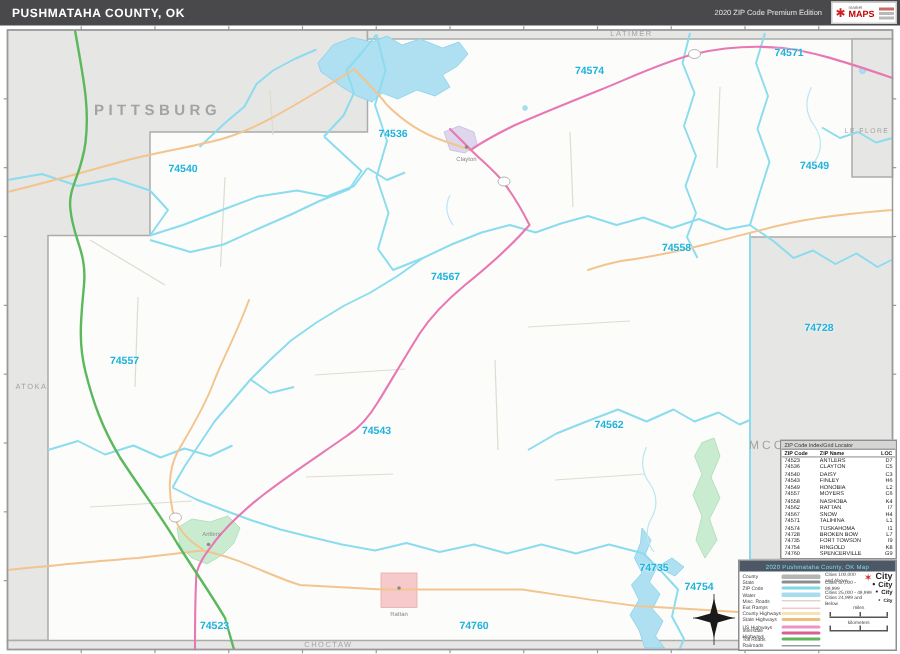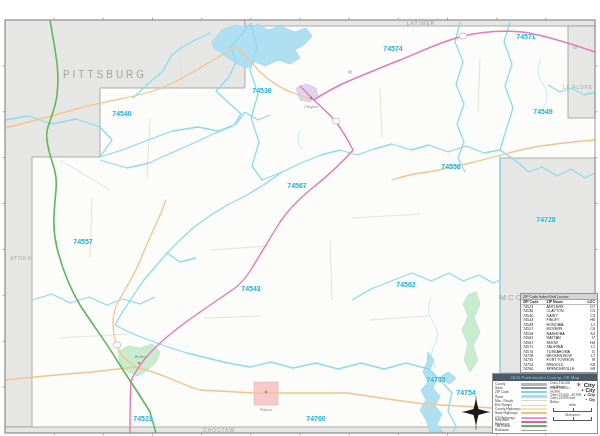--- a/index.html
+++ b/index.html
@@ -52,20 +52,36 @@
   .scalebar{margin-top:2px;}
   .scalebar-label{font-size:3.2px;color:#444;text-align:center;line-height:3.5px;}
   .scalebar-line{position:relative;height:3px;border-bottom:1px solid #555;margin:0 3px;}
   .scalebar-line i{position:absolute;bottom:0;width:1px;height:3px;background:#555;}
   .scalebar-line i.t0{left:0;} .scalebar-line i.t1{left:50%;} .scalebar-line i.t2{right:0;}
 </style>
 </head>
 <body>
 <div class="page">
 
+  <div class="header">
+    <span class="header-title">PUSHMATAHA COUNTY, OK</span>
+    <span class="header-edition">2020 ZIP Code Premium Edition</span>
+    <span class="logo-box">
+      <span class="logo-star">✱</span>
+      <span class="logo-text">
+        <span class="logo-top">market</span>
+        <span class="logo-main">MAPS</span>
+      </span>
+      <span class="logo-side">
+          <span></span>
+          <span></span>
+          <span></span>
+        </span>
+    </span>
+  </div>
 
   <svg class="map-svg" width="600" height="436" viewBox="0 0 600 436">
 
     <rect x="5" y="20" width="590" height="413" fill="#fcfcfa"></rect>
 
     <g fill="#e6e6e4" stroke="#ababab" stroke-width="1">
       <path d="M5,20 H245 V88 H100 V157 H32 V427 H5 Z"></path>
       <rect x="245" y="20" width="350" height="6"></rect>
       <rect x="568" y="26" width="27" height="92"></rect>
       <rect x="500" y="158" width="95" height="215"></rect>
@@ -199,21 +215,21 @@
         <line x1="2.5" y1="295.3333333333333" x2="5" y2="295.3333333333333"></line>
         <line x1="595" y1="295.3333333333333" x2="597.5" y2="295.3333333333333"></line>
         <line x1="2.5" y1="341.2222222222222" x2="5" y2="341.2222222222222"></line>
         <line x1="595" y1="341.2222222222222" x2="597.5" y2="341.2222222222222"></line>
         <line x1="2.5" y1="387.1111111111111" x2="5" y2="387.1111111111111"></line>
         <line x1="595" y1="387.1111111111111" x2="597.5" y2="387.1111111111111"></line>
       </g>
   </svg>
 
   <div class="labels" id="labels">
-      <div class="county-label" style="left: 105px; top: 74px; font-size: 10px; letter-spacing: 3px; font-weight: normal;">PITTSBURG</div>
+      <div class="county-label" style="left: 105px; top: 74px; font-size: 10px; letter-spacing: 3px; font-weight: bold;">PITTSBURG</div>
       <div class="county-label" style="left: 21px; top: 258px; font-size: 5px; letter-spacing: 1px; font-weight: normal;">ATOKA</div>
       <div class="county-label" style="left: 421px; top: 23px; font-size: 5px; letter-spacing: 1px; font-weight: normal;">LATIMER</div>
       <div class="county-label" style="left: 578px; top: 87px; font-size: 4.5px; letter-spacing: 1px; font-weight: normal;">LE FLORE</div>
       <div class="county-label" style="left: 219px; top: 430px; font-size: 5px; letter-spacing: 1px; font-weight: normal;">CHOCTAW</div>
       <div class="county-label" style="left: 532px; top: 297px; font-size: 8px; letter-spacing: 2px; font-weight: normal;">MCCURTAIN</div>
       <div class="zip-label" style="left: 122px; top: 113px;">74540</div>
       <div class="zip-label" style="left: 262px; top: 90px;">74536</div>
       <div class="zip-label" style="left: 393px; top: 48px;">74574</div>
       <div class="zip-label" style="left: 526px; top: 36px;">74571</div>
       <div class="zip-label" style="left: 543px; top: 111px;">74549</div>

